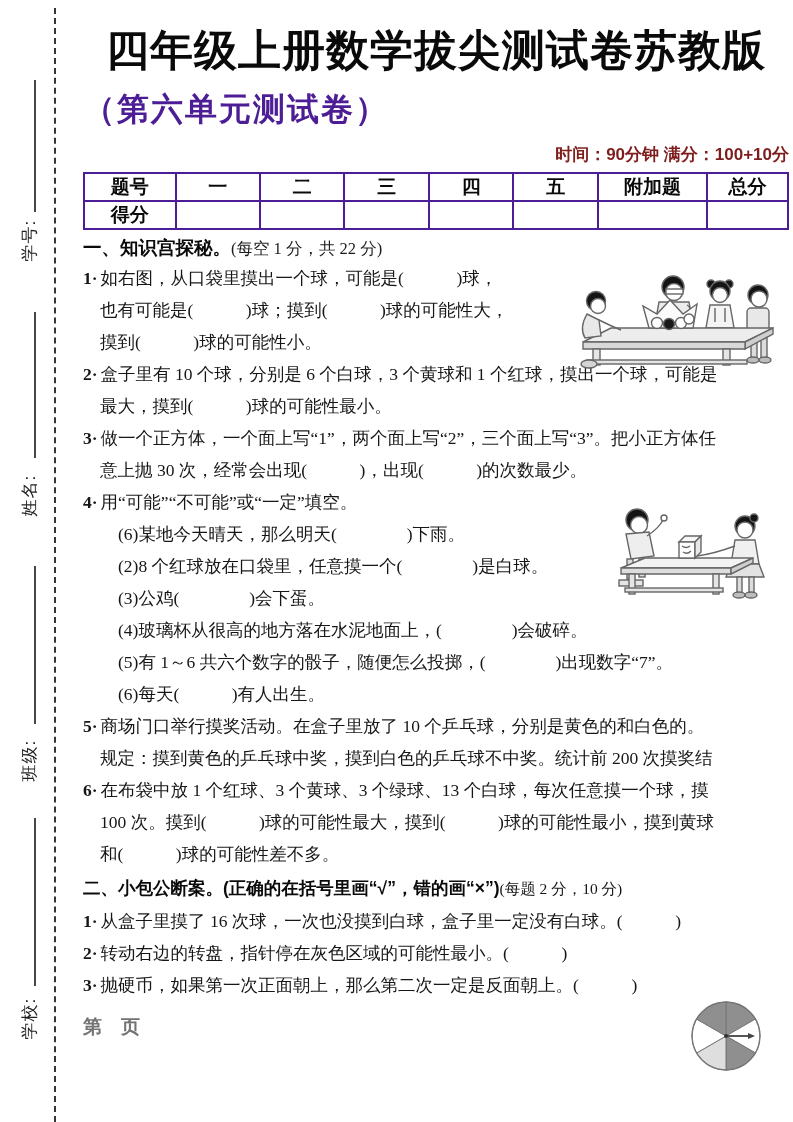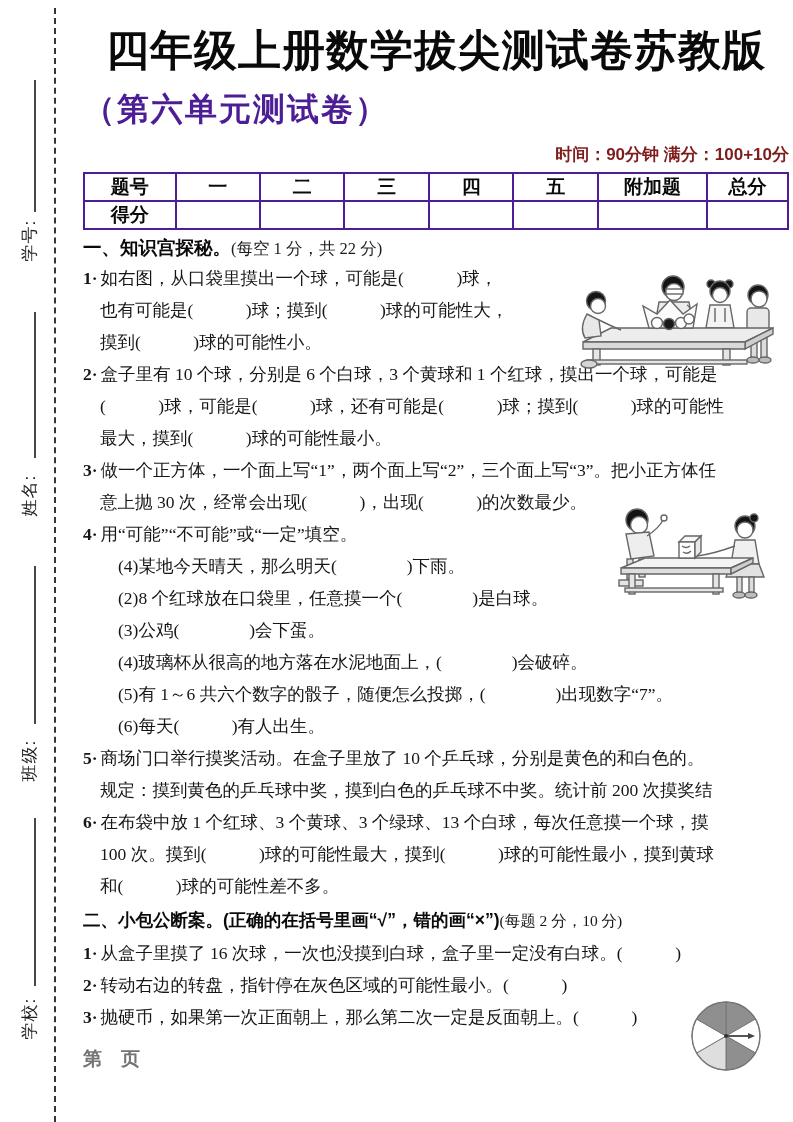--- a/index.html
+++ b/index.html
@@ -111,32 +111,31 @@
     </div>
 
     <div class="q">
       <div class="ql"><span class="qn">1·</span><span>如右图，从口袋里摸出一个球，可能是(　　　)球，</span></div>
       <div class="ql cont">也有可能是(　　　)球；摸到(　　　)球的可能性大，</div>
       <div class="ql cont">摸到(　　　)球的可能性小。</div>
     </div>
 
     <div class="q">
       <div class="ql"><span class="qn">2·</span><span>盒子里有 10 个球，分别是 6 个白球，3 个黄球和 1 个红球，摸出一个球，可能是</span></div>
-      <div class="ql cont">(　　　)球，可能是(　　　)球，还有可能是(　　　)球；摸到(　　　)球的可能性</div>
       <div class="ql cont">最大，摸到(　　　)球的可能性最小。</div>
     </div>
 
     <div class="q">
       <div class="ql"><span class="qn">3·</span><span>做一个正方体，一个面上写“1”，两个面上写“2”，三个面上写“3”。把小正方体任</span></div>
       <div class="ql cont">意上抛 30 次，经常会出现(　　　)，出现(　　　)的次数最少。</div>
     </div>
 
     <div class="q">
       <div class="ql"><span class="qn">4·</span><span>用“可能”“不可能”或“一定”填空。</span></div>
-      <div class="ql sub">(4)某地今天晴天，那么明天(　　　　)下雨。</div>
+      <div class="ql sub">(6)某地今天晴天，那么明天(　　　　)下雨。</div>
       <div class="ql sub">(2)8 个红球放在口袋里，任意摸一个(　　　　)是白球。</div>
       <div class="ql sub">(3)公鸡(　　　　)会下蛋。</div>
       <div class="ql sub">(4)玻璃杯从很高的地方落在水泥地面上，(　　　　)会破碎。</div>
       <div class="ql sub">(5)有 1～6 共六个数字的骰子，随便怎么投掷，(　　　　)出现数字“7”。</div>
       <div class="ql sub">(6)每天(　　　)有人出生。</div>
     </div>
 
     <div class="q">
       <div class="ql"><span class="qn">5·</span><span>商场门口举行摸奖活动。在盒子里放了 10 个乒乓球，分别是黄色的和白色的。</span></div>
       <div class="ql cont">规定：摸到黄色的乒乓球中奖，摸到白色的乒乓球不中奖。统计前 200 次摸奖结</div>

